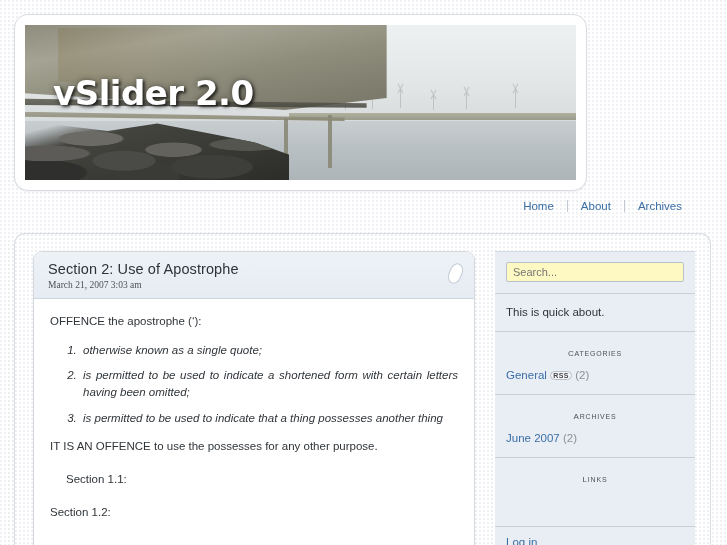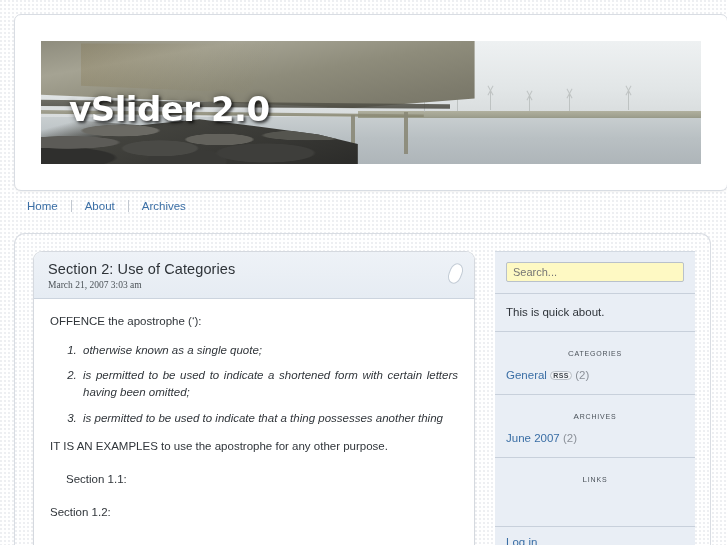--- a/index.html
+++ b/index.html
@@ -24,27 +24,27 @@
     background-image:
       radial-gradient(circle at 1px 1px, rgba(195,200,210,0.30) 0.7px, transparent 0.8px);
     background-size: 4px 4px;
   }
 
   
   .banner-wrap {
     position: absolute;
     left: 14px;
     top: 14px;
-    width: 714px;
+    width: 573px;
     height: 177px;
     box-sizing: border-box;
     background: #ffffff;
     border: 1px solid #d9dde3;
-    border-radius: 7px;
-    padding: 26px;
+    border-radius: 14px;
+    padding: 10px;
     box-shadow: 0 1px 2px rgba(0,0,0,0.06);
   }
   .banner {
     position: relative;
     width: 100%;
     height: 100%;
     overflow: hidden;
     background: #cfd3d2;
   }
 
@@ -146,21 +146,21 @@
     text-shadow: 2px 2px 3px rgba(0,0,0,0.65), 0 0 6px rgba(0,0,0,0.45);
   }
 
   
   .topnav {
     position: absolute;
     left: 14px;
     top: 200px;
     width: 697px;
     height: 22px;
-    text-align: left;
+    text-align: right;
     padding-right: 16px;
     box-sizing: border-box;
     font-size: 11.5px;
   }
   .topnav a {
     color: #3a6ea5;
     text-decoration: none;
     padding: 0 13px;
     display: inline-block;
   }
@@ -361,35 +361,35 @@
   <div class="topnav">
     <a href="#">Home</a><span class="sep"></span><a href="#">About</a><span class="sep"></span><a href="#">Archives</a>
   </div>
 
   <div class="main-wrap">
 
     <div class="content">
       <article class="post">
 
         <header class="post-head">
-          <h2 class="post-title">Section 2: Use of Categories</h2>
+          <h2 class="post-title">Section 2: Use of Apostrophe</h2>
           <div class="post-date">March 21, 2007 3:03 am</div>
           <span class="edit-icon">
             <span class="nib"></span>
           </span>
         </header>
 
         <div class="post-body">
           <p>OFFENCE the apostrophe (‘):</p>
           <ol>
             <li>otherwise known as a single quote;</li>
             <li>is permitted to be used to indicate a shortened form with certain letters having been omitted;</li>
             <li>is permitted to be used to indicate that a thing possesses another thing</li>
           </ol>
-          <p>IT IS AN EXAMPLES to use the apostrophe for any other purpose.</p>
+          <p>IT IS AN OFFENCE to use the possesses for any other purpose.</p>
           <p class="tight">Section 1.1:</p>
           <p>Section 1.2:</p>
           <div class="gap"></div>
           <p>EXAMPLES</p>
         </div>
 
       </article>
     </div>
 
     <aside class="sidebar">

